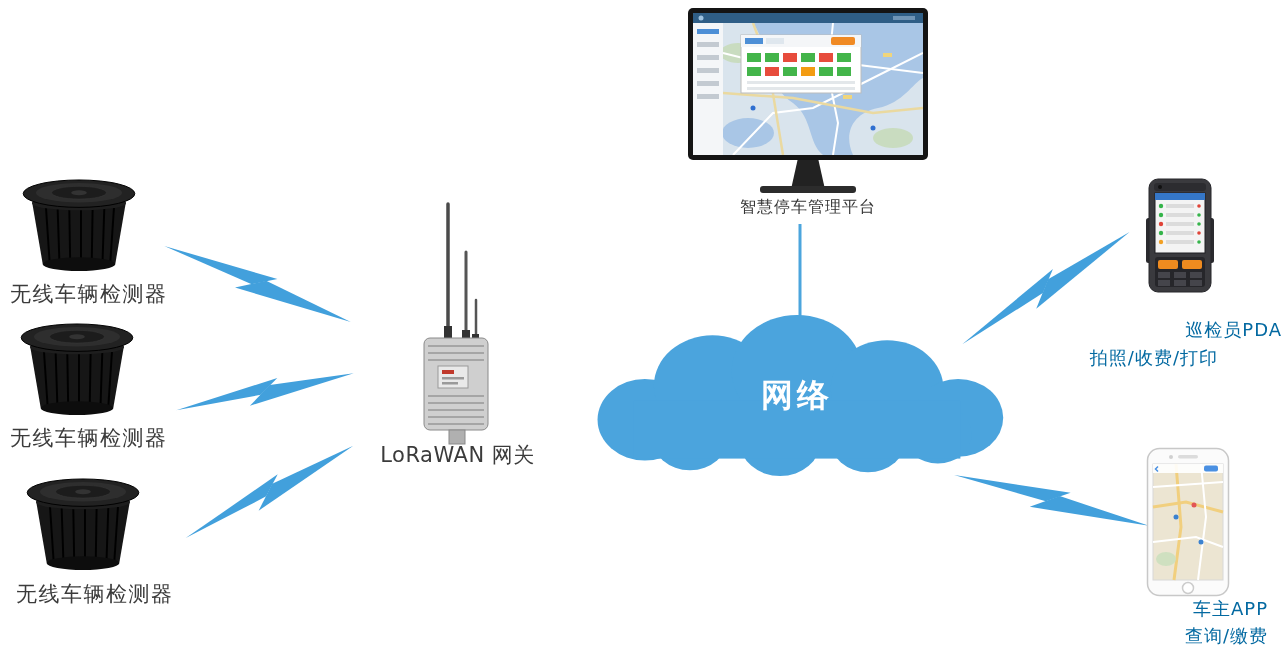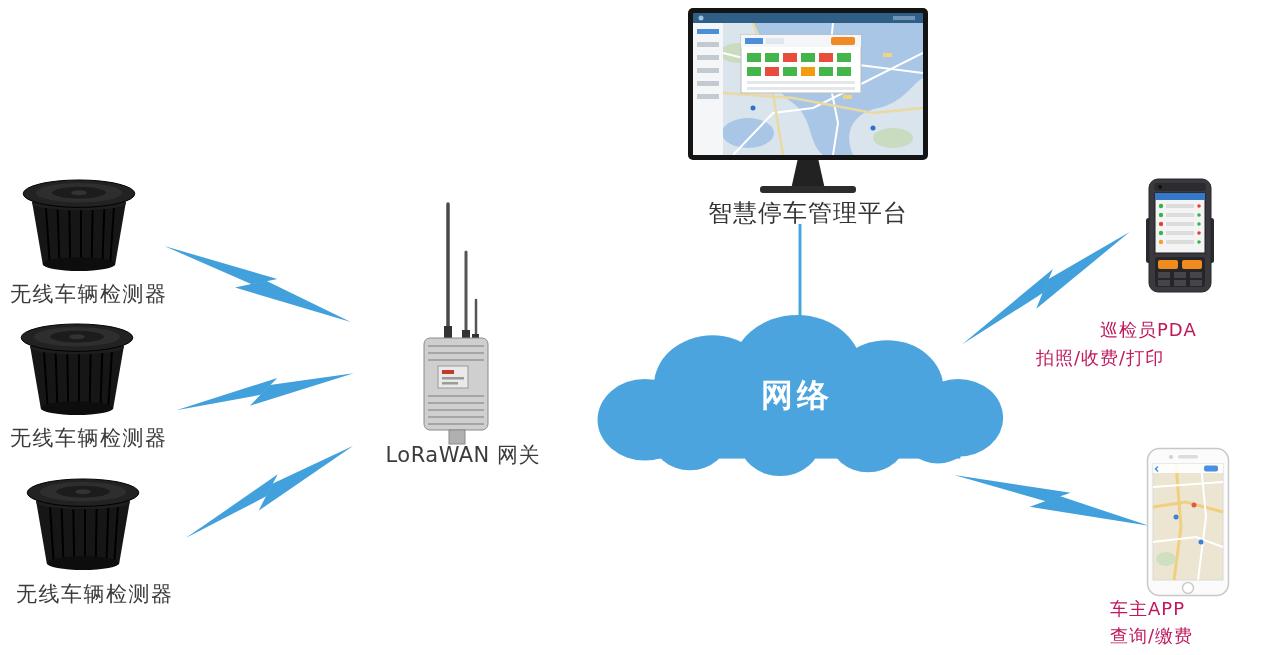--- a/index.html
+++ b/index.html
@@ -1,26 +1,26 @@
 <!DOCTYPE html>
 <html><head>
 <meta charset="utf-8">
 <style>
   html,body{margin:0;padding:0;background:#fff;}
   #canvas{position:relative;width:1282px;height:655px;background:#fff;overflow:hidden;
           font-family:"DejaVu Sans","Liberation Sans",sans-serif;}
   .node{position:absolute;}
   .lbl{position:absolute;color:#3b3b3b;font-size:21px;letter-spacing:1.5px;white-space:nowrap;}
-  .lbl.center{text-align:right;}
+  .lbl.center{text-align:center;}
   #conn-layer{position:absolute;left:0;top:0;width:1282px;height:655px;}
   .cloud-label{position:absolute;left:566px;top:374px;width:462px;text-align:center;
                font-size:32px;font-weight:bold;color:#ffffff;letter-spacing:4px;}
   .platform-label{position:absolute;left:660px;top:197px;width:296px;text-align:center;
-                  font-size:24px;color:#333;font-weight:500;letter-spacing:1px;}
-  .right-lbl{position:absolute;text-align:left;font-size:18px;color:#be185d;letter-spacing:1px;white-space:nowrap;}
+                  font-size:16px;color:#333;font-weight:500;letter-spacing:1px;}
+  .right-lbl{position:absolute;text-align:right;font-size:18px;color:#0369a1;letter-spacing:1px;white-space:nowrap;}
   .stand-neck{width:58px;height:26px;background:#222;margin:0 auto;
               clip-path:polygon(32% 0,68% 0,78% 100%,22% 100%);}
   .stand-base{width:96px;height:7px;background:#2c2c2c;border-radius:3px;margin:0 auto;}
   .bezel{width:240px;height:152px;background:#141414;border-radius:5px;padding:5px;box-sizing:border-box;}
 </style>
 </head>
 <body>
 
 <div id="canvas">
 

